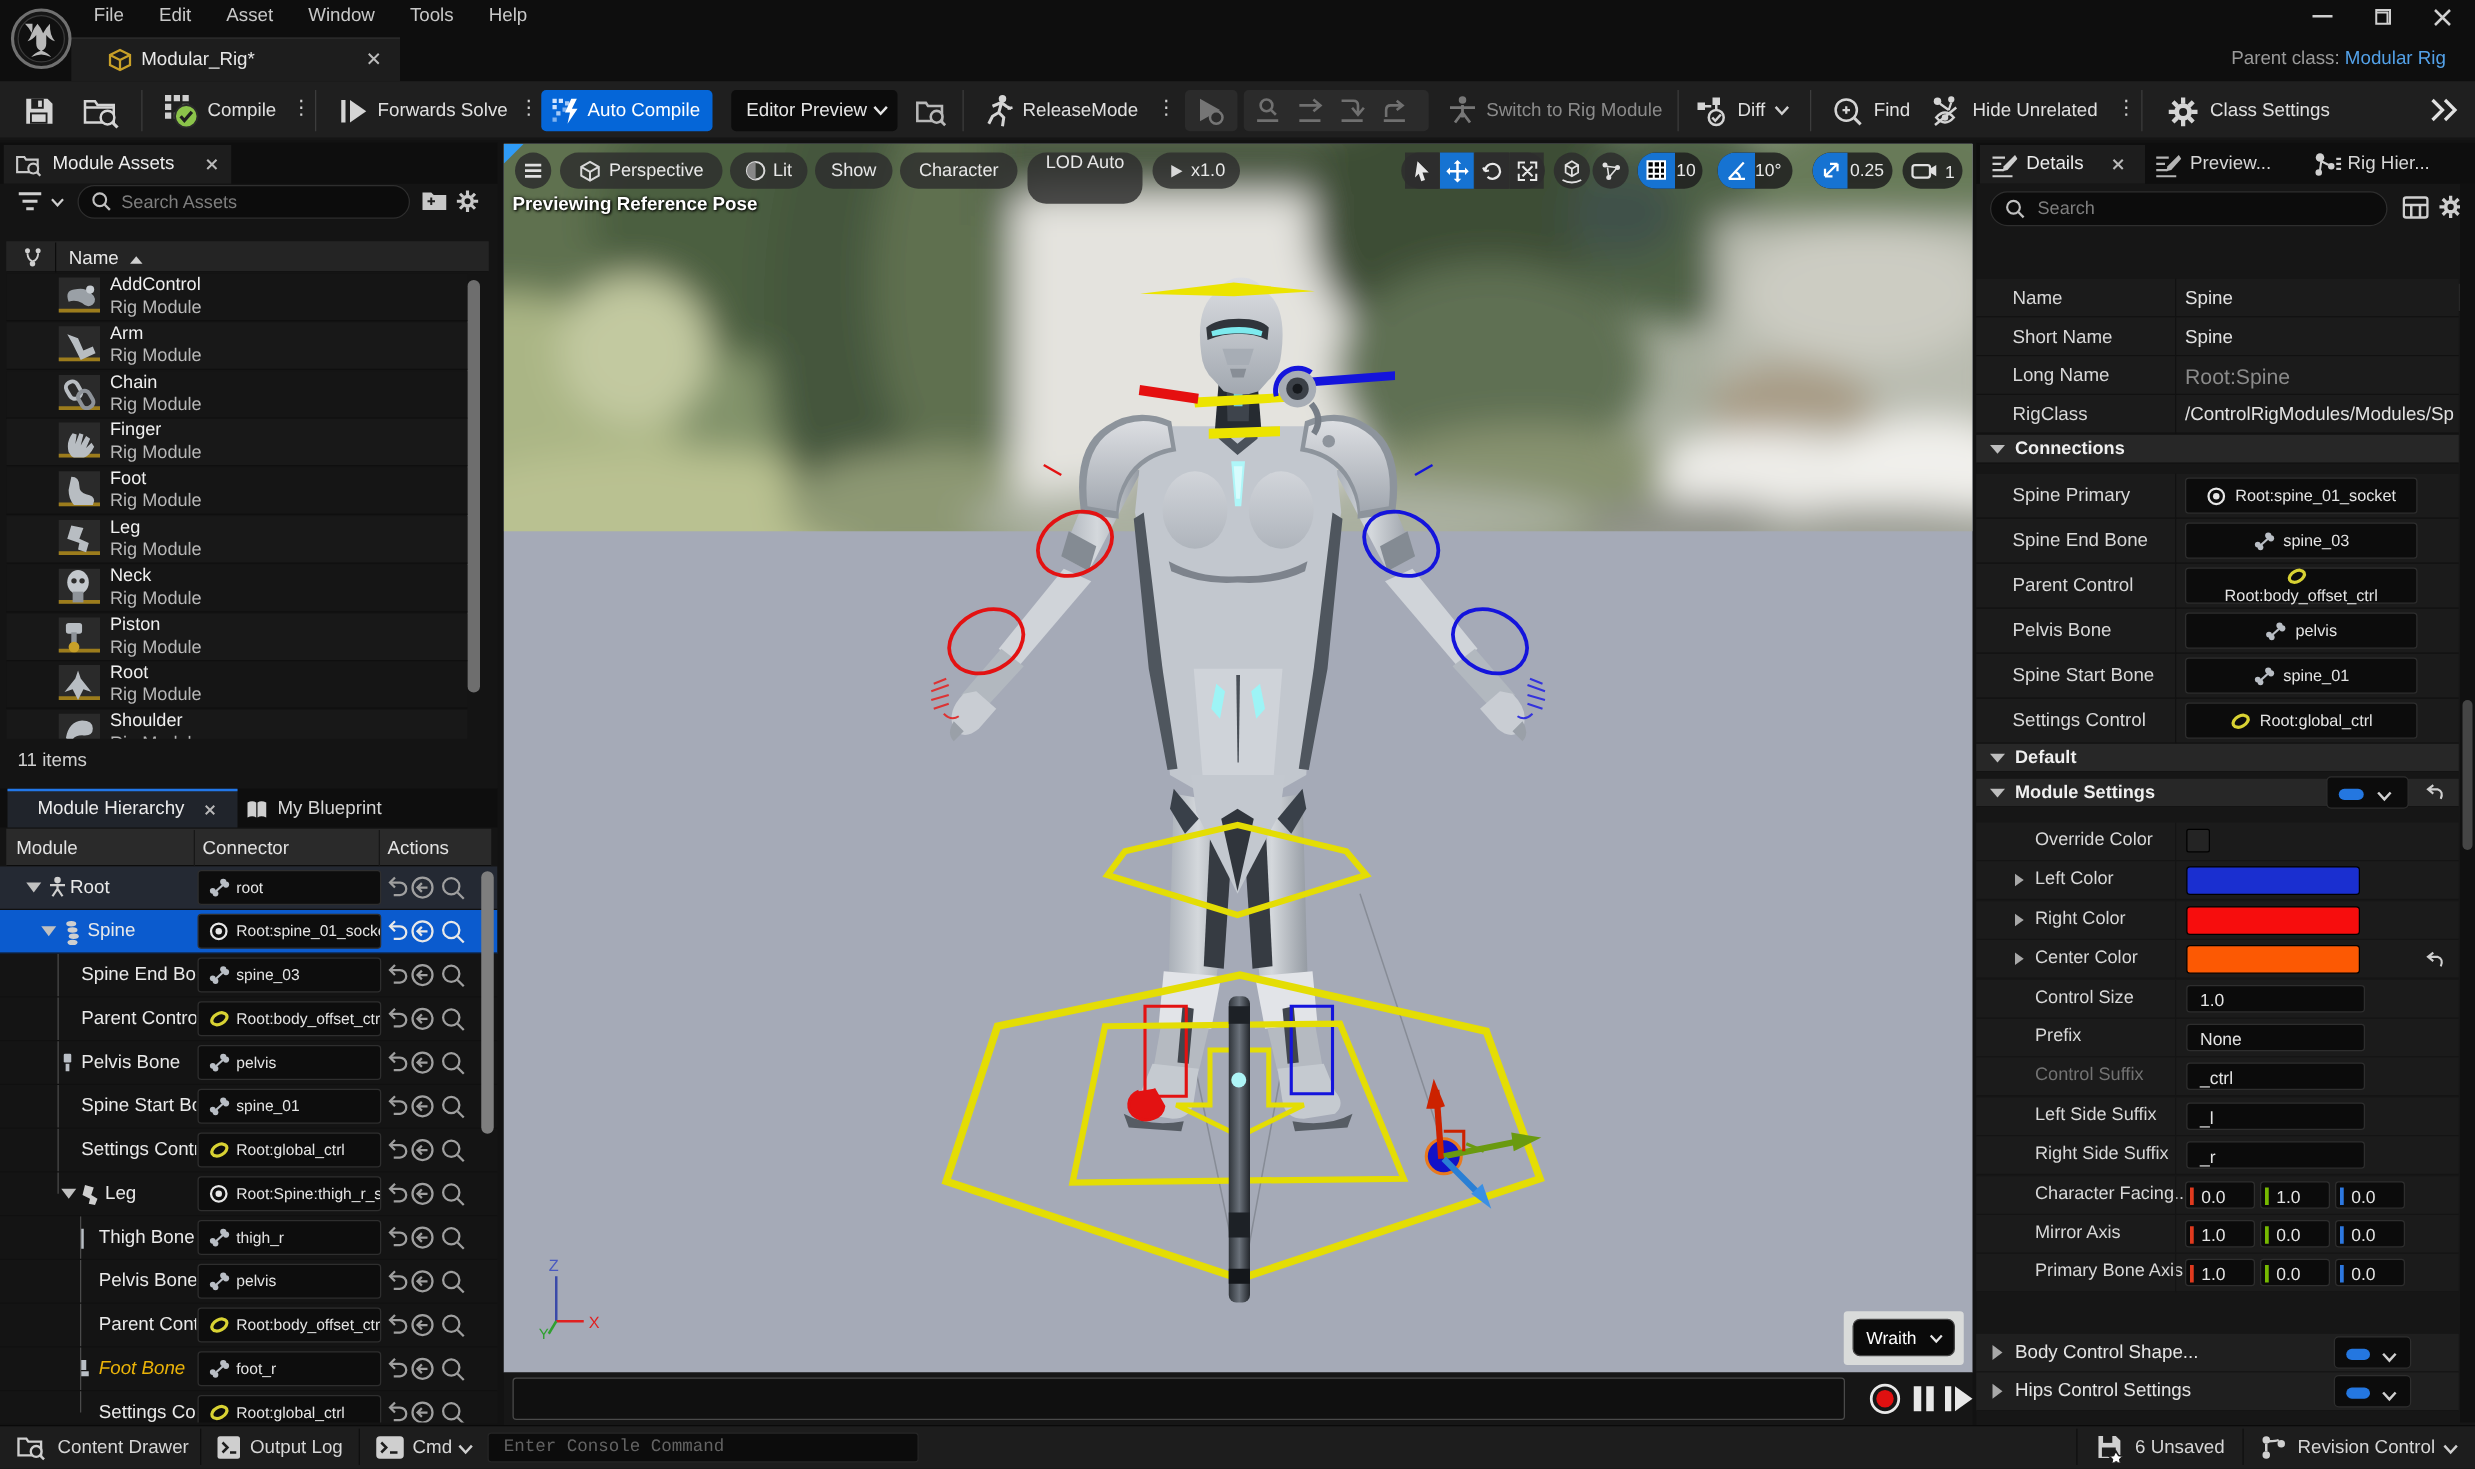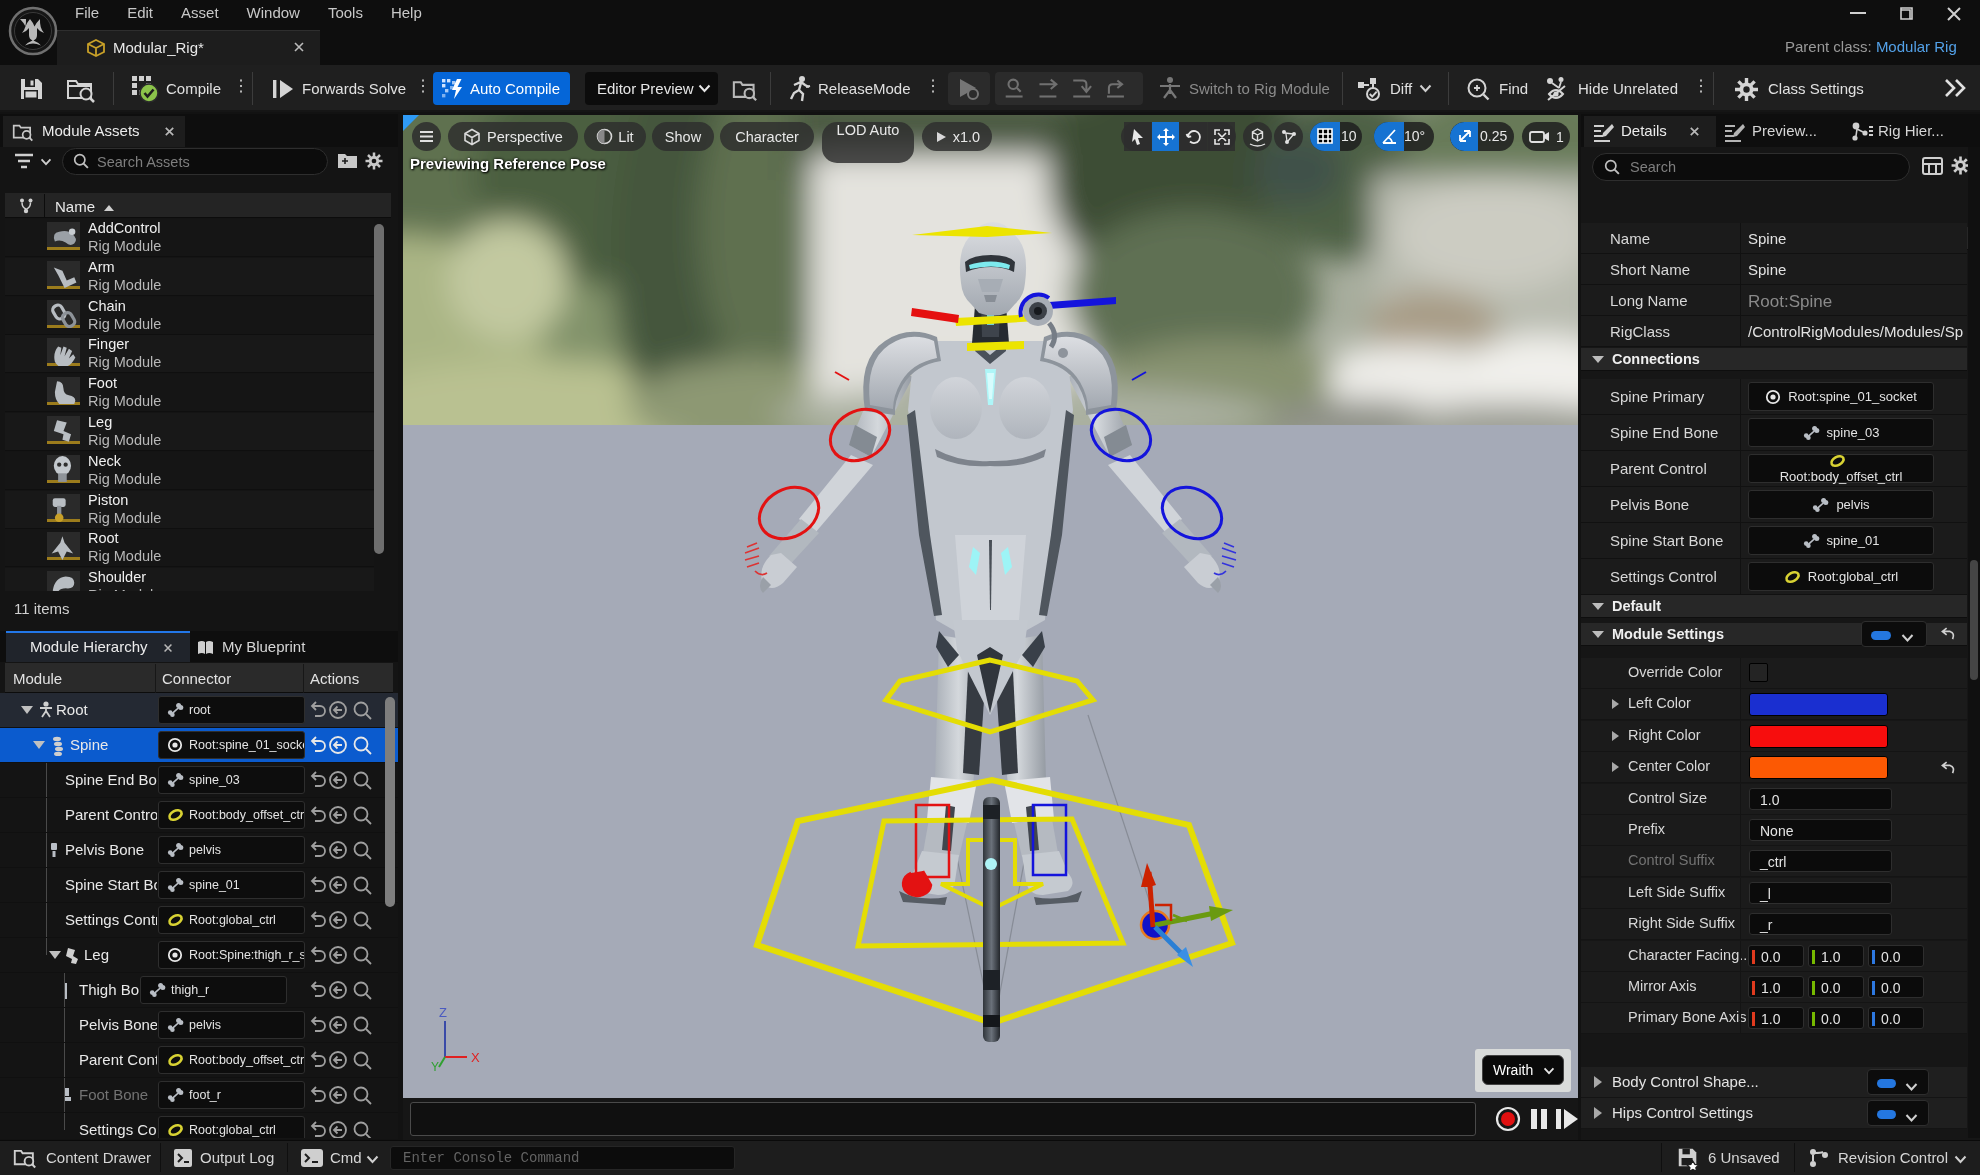--- a/index.html
+++ b/index.html
@@ -497,98 +497,98 @@
             </g>
           </svg></div>
       </div>
       <div class="abs" style="left: 0px; top: 280px; width: 398px; height: 35px; border-bottom: 1px solid rgb(16, 16, 16);">
         <div class="abs" style="left: 0px; top: 0px; width: 157px; height: 35px; overflow: hidden;">
           <div class="abs" style="left: 63px; top: 9px;"><svg width="6" height="18" viewBox="0 0 6 18">
               <rect x="2" y="1" width="2" height="16" fill="#b9bec5"></rect>
             </svg></div>
           <div class="abs" style="left: 79px; top: 8px; font-size: 15px; color: rgb(233, 233, 233); white-space: nowrap;">Thigh Bone</div>
         </div>
-        <div class="abs" style="left: 140px; top: 3px; width: 147px; height: 28px; background: rgb(13, 13, 13); border: 1px solid rgb(46, 46, 46); border-radius: 3px; overflow: hidden;">
-          <div class="abs" style="left: 8px; top: 5px;"><svg width="17" height="16" viewBox="0 0 17 16">
-              <g fill="#b9bec5">
-                <circle cx="3.2" cy="10.6" r="2.3"></circle>
-                <circle cx="5.4" cy="12.8" r="2.3"></circle>
-                <circle cx="11.6" cy="3.4" r="2.5"></circle>
-                <circle cx="13.8" cy="5.6" r="2.5"></circle>
-                <path d="M3.6 11.8 L11.8 4.4 L13 5.6 L4.8 13 Z"></path>
-              </g>
-            </svg></div>
-          <div class="abs" style="left: 30px; top: 6px; font-size: 12.5px; color: rgb(228, 228, 228); white-space: nowrap;">thigh_r</div>
-        </div>
-        <div class="abs" style="left: 308px; top: 6px;"><svg width="66" height="22" viewBox="0 0 66 22">
-            <g stroke="#9f9f9f" stroke-width="1.8" fill="none">
-              <path d="M4 7 h8 a5 5 0 0 1 0 10 h-5"></path>
-              <path d="M8 3 l-4 4 l4 4"></path>
-              <circle cx="30" cy="11" r="8"></circle>
-              <path d="M26 11 h8 m-4.5 -3.5 l-3.5 3.5 l3.5 3.5"></path>
-              <circle cx="53" cy="10" r="6.5"></circle>
-              <path d="M58 15 l5 5"></path>
-            </g>
-          </svg></div>
-      </div>
-      <div class="abs" style="left: 0px; top: 315px; width: 398px; height: 35px; border-bottom: 1px solid rgb(16, 16, 16);">
-        <div class="abs" style="left: 0px; top: 0px; width: 157px; height: 35px; overflow: hidden;">
-          <div class="abs" style="left: 79px; top: 8px; font-size: 15px; color: rgb(233, 233, 233); white-space: nowrap;">Pelvis Bone</div>
-        </div>
         <div class="abs" style="left: 158px; top: 3px; width: 147px; height: 28px; background: rgb(13, 13, 13); border: 1px solid rgb(46, 46, 46); border-radius: 3px; overflow: hidden;">
           <div class="abs" style="left: 8px; top: 5px;"><svg width="17" height="16" viewBox="0 0 17 16">
               <g fill="#b9bec5">
                 <circle cx="3.2" cy="10.6" r="2.3"></circle>
                 <circle cx="5.4" cy="12.8" r="2.3"></circle>
                 <circle cx="11.6" cy="3.4" r="2.5"></circle>
                 <circle cx="13.8" cy="5.6" r="2.5"></circle>
                 <path d="M3.6 11.8 L11.8 4.4 L13 5.6 L4.8 13 Z"></path>
               </g>
             </svg></div>
-          <div class="abs" style="left: 30px; top: 6px; font-size: 12.5px; color: rgb(228, 228, 228); white-space: nowrap;">pelvis</div>
+          <div class="abs" style="left: 30px; top: 6px; font-size: 12.5px; color: rgb(228, 228, 228); white-space: nowrap;">thigh_r</div>
         </div>
         <div class="abs" style="left: 308px; top: 6px;"><svg width="66" height="22" viewBox="0 0 66 22">
             <g stroke="#9f9f9f" stroke-width="1.8" fill="none">
               <path d="M4 7 h8 a5 5 0 0 1 0 10 h-5"></path>
               <path d="M8 3 l-4 4 l4 4"></path>
               <circle cx="30" cy="11" r="8"></circle>
               <path d="M26 11 h8 m-4.5 -3.5 l-3.5 3.5 l3.5 3.5"></path>
               <circle cx="53" cy="10" r="6.5"></circle>
               <path d="M58 15 l5 5"></path>
             </g>
           </svg></div>
       </div>
-      <div class="abs" style="left: 0px; top: 350px; width: 398px; height: 35px; border-bottom: 1px solid rgb(16, 16, 16);">
+      <div class="abs" style="left: 0px; top: 315px; width: 398px; height: 35px; border-bottom: 1px solid rgb(16, 16, 16);">
         <div class="abs" style="left: 0px; top: 0px; width: 157px; height: 35px; overflow: hidden;">
-          <div class="abs" style="left: 79px; top: 8px; font-size: 15px; color: rgb(233, 233, 233); white-space: nowrap;">Parent Control</div>
+          <div class="abs" style="left: 79px; top: 8px; font-size: 15px; color: rgb(233, 233, 233); white-space: nowrap;">Pelvis Bone</div>
         </div>
         <div class="abs" style="left: 158px; top: 3px; width: 147px; height: 28px; background: rgb(13, 13, 13); border: 1px solid rgb(46, 46, 46); border-radius: 3px; overflow: hidden;">
           <div class="abs" style="left: 8px; top: 5px;"><svg width="17" height="16" viewBox="0 0 17 16">
-              <ellipse cx="8.5" cy="8" rx="6.5" ry="4.2" fill="none" stroke="#d8d233" stroke-width="2.6" transform="rotate(-28 8.5 8)"></ellipse>
-            </svg></div>
-          <div class="abs" style="left: 30px; top: 6px; font-size: 12.5px; color: rgb(228, 228, 228); white-space: nowrap;">Root:body_offset_ctr</div>
+              <g fill="#b9bec5">
+                <circle cx="3.2" cy="10.6" r="2.3"></circle>
+                <circle cx="5.4" cy="12.8" r="2.3"></circle>
+                <circle cx="11.6" cy="3.4" r="2.5"></circle>
+                <circle cx="13.8" cy="5.6" r="2.5"></circle>
+                <path d="M3.6 11.8 L11.8 4.4 L13 5.6 L4.8 13 Z"></path>
+              </g>
+            </svg></div>
+          <div class="abs" style="left: 30px; top: 6px; font-size: 12.5px; color: rgb(228, 228, 228); white-space: nowrap;">pelvis</div>
         </div>
         <div class="abs" style="left: 308px; top: 6px;"><svg width="66" height="22" viewBox="0 0 66 22">
             <g stroke="#9f9f9f" stroke-width="1.8" fill="none">
               <path d="M4 7 h8 a5 5 0 0 1 0 10 h-5"></path>
               <path d="M8 3 l-4 4 l4 4"></path>
               <circle cx="30" cy="11" r="8"></circle>
               <path d="M26 11 h8 m-4.5 -3.5 l-3.5 3.5 l3.5 3.5"></path>
               <circle cx="53" cy="10" r="6.5"></circle>
               <path d="M58 15 l5 5"></path>
             </g>
           </svg></div>
       </div>
+      <div class="abs" style="left: 0px; top: 350px; width: 398px; height: 35px; border-bottom: 1px solid rgb(16, 16, 16);">
+        <div class="abs" style="left: 0px; top: 0px; width: 157px; height: 35px; overflow: hidden;">
+          <div class="abs" style="left: 79px; top: 8px; font-size: 15px; color: rgb(233, 233, 233); white-space: nowrap;">Parent Control</div>
+        </div>
+        <div class="abs" style="left: 158px; top: 3px; width: 147px; height: 28px; background: rgb(13, 13, 13); border: 1px solid rgb(46, 46, 46); border-radius: 3px; overflow: hidden;">
+          <div class="abs" style="left: 8px; top: 5px;"><svg width="17" height="16" viewBox="0 0 17 16">
+              <ellipse cx="8.5" cy="8" rx="6.5" ry="4.2" fill="none" stroke="#d8d233" stroke-width="2.6" transform="rotate(-28 8.5 8)"></ellipse>
+            </svg></div>
+          <div class="abs" style="left: 30px; top: 6px; font-size: 12.5px; color: rgb(228, 228, 228); white-space: nowrap;">Root:body_offset_ctr</div>
+        </div>
+        <div class="abs" style="left: 308px; top: 6px;"><svg width="66" height="22" viewBox="0 0 66 22">
+            <g stroke="#9f9f9f" stroke-width="1.8" fill="none">
+              <path d="M4 7 h8 a5 5 0 0 1 0 10 h-5"></path>
+              <path d="M8 3 l-4 4 l4 4"></path>
+              <circle cx="30" cy="11" r="8"></circle>
+              <path d="M26 11 h8 m-4.5 -3.5 l-3.5 3.5 l3.5 3.5"></path>
+              <circle cx="53" cy="10" r="6.5"></circle>
+              <path d="M58 15 l5 5"></path>
+            </g>
+          </svg></div>
+      </div>
       <div class="abs" style="left: 0px; top: 385px; width: 398px; height: 35px; border-bottom: 1px solid rgb(16, 16, 16);">
         <div class="abs" style="left: 0px; top: 0px; width: 157px; height: 35px; overflow: hidden;">
           <div class="abs" style="left: 63px; top: 9px;"><svg width="10" height="16" viewBox="0 0 10 16">
               <rect x="2" y="1" width="4" height="8" fill="#b9bec5"></rect>
               <path d="M2 10 h6 v4 h-6 z" fill="#b9bec5"></path>
             </svg></div>
-          <div class="abs" style="left: 79px; top: 8px; font-size: 15px; color: #737373; white-space: nowrap;">Foot Bone</div>
+          <div class="abs" style="left: 79px; top: 8px; font-size: 15px; color: #eab308; white-space: nowrap; font-style: italic;">Foot Bone</div>
         </div>
         <div class="abs" style="left: 158px; top: 3px; width: 147px; height: 28px; background: rgb(13, 13, 13); border: 1px solid rgb(46, 46, 46); border-radius: 3px; overflow: hidden;">
           <div class="abs" style="left: 8px; top: 5px;"><svg width="17" height="16" viewBox="0 0 17 16">
               <g fill="#b9bec5">
                 <circle cx="3.2" cy="10.6" r="2.3"></circle>
                 <circle cx="5.4" cy="12.8" r="2.3"></circle>
                 <circle cx="11.6" cy="3.4" r="2.5"></circle>
                 <circle cx="13.8" cy="5.6" r="2.5"></circle>
                 <path d="M3.6 11.8 L11.8 4.4 L13 5.6 L4.8 13 Z"></path>
               </g>

